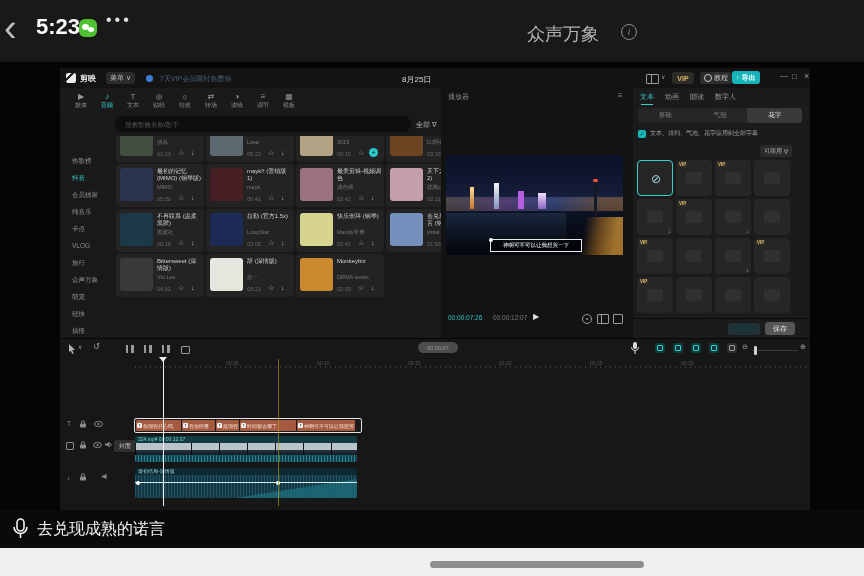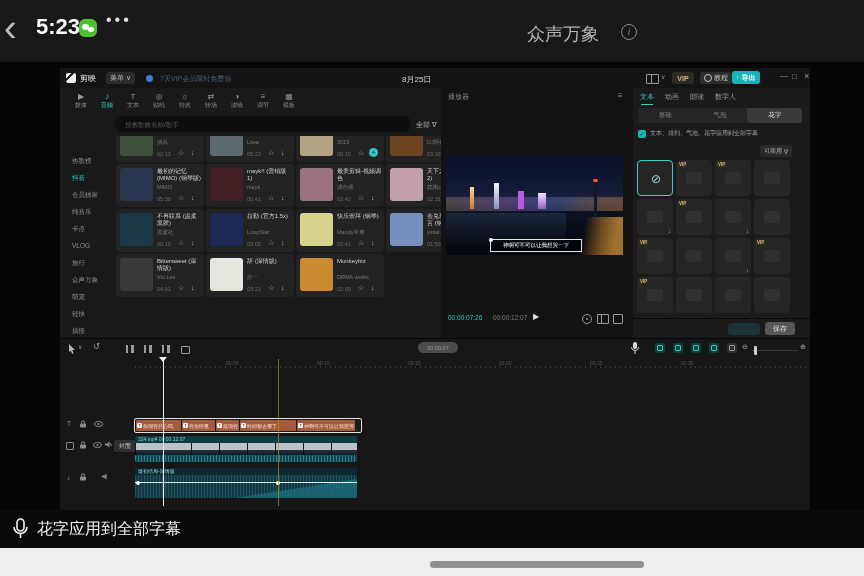--- a/index.html
+++ b/index.html
@@ -20,21 +20,21 @@
     font-size:9px;color:#8d8d8d;display:flex;align-items:center;justify-content:center;font-style:italic;}
 
   
   .shared{position:absolute;left:0;top:62px;width:864px;height:486px;background:#050505;}
   .window{position:absolute;left:60px;top:6px;width:750px;height:442px;background:#1a1a1a;overflow:hidden;}
 
   
   .wtitle{position:absolute;left:0;top:0;width:750px;height:20px;background:#141414;border-bottom:1px solid #060606;}
   .logo-mark{position:absolute;left:6px;top:5px;width:10px;height:10px;background:#ececec;border-radius:2px;
     background-image:linear-gradient(135deg,transparent 0 4px,#222 4px 6px,transparent 6px);}
-  .logo-text{position:absolute;left:20px;top:5px;font-size:8px;font-weight:400;color:#ececec;text-align:center;}
+  .logo-text{position:absolute;left:20px;top:5px;font-size:8px;font-weight:700;color:#ececec;text-align:center;}
   .menu-pill{position:absolute;left:46px;top:4px;height:12px;padding:0 4px;background:#2b2b2b;border-radius:3px;
     font-size:7px;color:#bbb;display:flex;align-items:center;gap:2px;}
   .promo-dot{position:absolute;left:70px;top:7px;width:7px;height:7px;border-radius:50%;background:#3e7cd8;margin-left:16px;}
   .promo-text{position:absolute;left:100px;top:6px;font-size:7px;color:#4a6076;}
   .proj-name{position:absolute;left:342px;top:6px;font-size:8px;color:#d9d9d9;}
   .lay-ico{position:absolute;left:586px;top:6px;width:11px;height:8px;border:1px solid #9a9a9a;border-radius:1px;}
   .lay-ico:after{content:"";position:absolute;left:4px;top:0;width:1px;height:8px;background:#9a9a9a;}
   .lay-caret{position:absolute;left:601px;top:5px;font-size:6px;color:#9a9a9a;}
   .vip-pill{position:absolute;left:612px;top:4px;width:22px;height:12px;background:#2d2b26;border-radius:3px;
     font-size:7px;font-weight:700;color:#d9b96d;display:flex;align-items:center;justify-content:center;}
@@ -694,20 +694,20 @@
       </div>
     </div>
 
 
     <div class="share-banner">
       <svg style="margin-left:12px;" width="17" height="22">
         <rect x="5" y="1" width="7" height="12" rx="3.5" fill="none" stroke="#f2f2f2" stroke-width="1.6"></rect>
         <path d="M2 9a6.5 6.5 0 0 0 13 0" stroke="#f2f2f2" stroke-width="1.6" fill="none"></path>
         <line x1="8.5" y1="16" x2="8.5" y2="20" stroke="#f2f2f2" stroke-width="1.6"></line>
         </svg>
-      <span class="share-label">花字应用到全部字幕</span>
+      <span class="share-label">去兑现成熟的诺言</span>
     </div>
   </div>
 
   <div class="bottom-strip">
     <div class="strip-handle"></div>
   </div>
 </div>
 
 </body></html>

